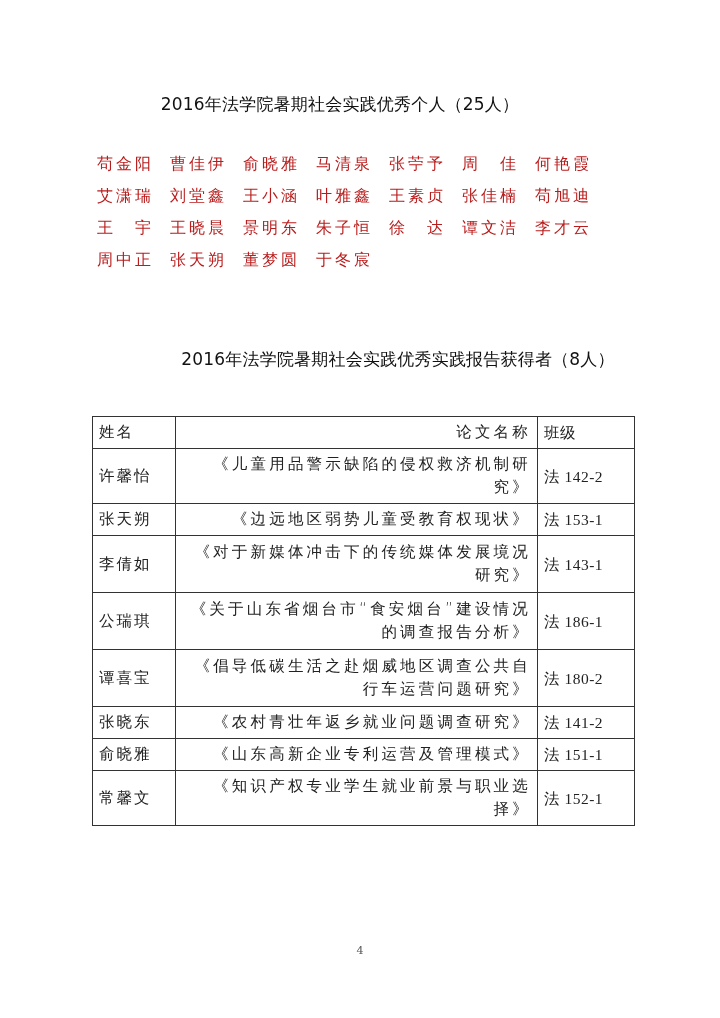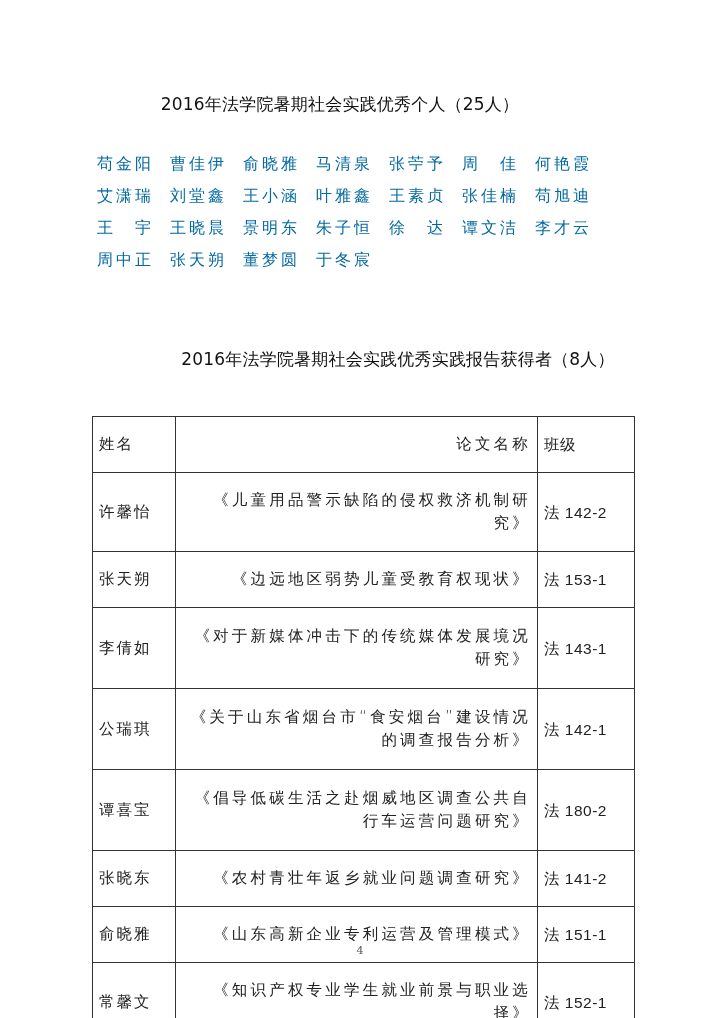--- a/index.html
+++ b/index.html
@@ -12,36 +12,36 @@
     font-family: "DejaVu Sans", "Liberation Sans", sans-serif;
     font-size: 17px; color: #111; letter-spacing: 0.2px;
   }
   #title1 { top: 93px; left: -20px; }
   #title2 { top: 348px; margin-left: 38px; }
   .names {
     position: absolute; left: 97px; top: 148px; width: 520px;
   }
   .name-row { display: flex; height: 32px; align-items: center; }
   .name {
-    width: 73px; font-size: 16px; color: #0369a1; letter-spacing: 3px;
+    width: 73px; font-size: 16px; color: #b91c1c; letter-spacing: 3px;
     white-space: pre; font-family: "DejaVu Sans", sans-serif; font-weight: 300;
   }
   table.report {
     position: absolute; left: 92px; top: 416px;
     border-collapse: collapse; width: 543px;
     font-size: 15.5px; color: #222;
   }
   table.report td {
-    border: 1px solid #333; padding: 16px 6px; vertical-align: middle;
+    border: 1px solid #333; padding: 4px 6px; vertical-align: middle;
     font-family: "DejaVu Sans", sans-serif; font-weight: 300; letter-spacing: 2px;
     line-height: 23px;
   }
   table.report td.c1 { width: 70px; }
   table.report td.c2 { width: 349px; letter-spacing: 3.2px; text-align: right; }
-  table.report td.c3 { width: 84px; font-family: Liberation Sans, sans-serif; letter-spacing: 0.5px; }
+  table.report td.c3 { width: 84px; font-family: Liberation Serif, serif; letter-spacing: 0.5px; }
   tr.single td { height: 23px; }
   tr.double td { height: 48px; }
   .page-num {
     position: absolute; left: 0; width: 720px; top: 944px; text-align: center;
     font-size: 11px; color: #555; font-family: "DejaVu Serif", serif;
   }
 </style>
 </head>
 <body>
 
@@ -103,21 +103,21 @@
     <td class="c3">法 153-1</td>
   </tr>
   <tr class="double">
     <td class="c1">李倩如</td>
     <td class="c2">《对于新媒体冲击下的传统媒体发展境况研究》</td>
     <td class="c3">法 143-1</td>
   </tr>
   <tr class="double">
     <td class="c1">公瑞琪</td>
     <td class="c2">《关于山东省烟台市“食安烟台”建设情况的调查报告分析》</td>
-    <td class="c3">法 142-1</td>
+    <td class="c3">法 186-1</td>
   </tr>
   <tr class="double">
     <td class="c1">谭喜宝</td>
     <td class="c2">《倡导低碳生活之赴烟威地区调查公共自行车运营问题研究》</td>
     <td class="c3">法 180-2</td>
   </tr>
   <tr class="single">
     <td class="c1">张晓东</td>
     <td class="c2">《农村青壮年返乡就业问题调查研究》</td>
     <td class="c3">法 141-2</td>

